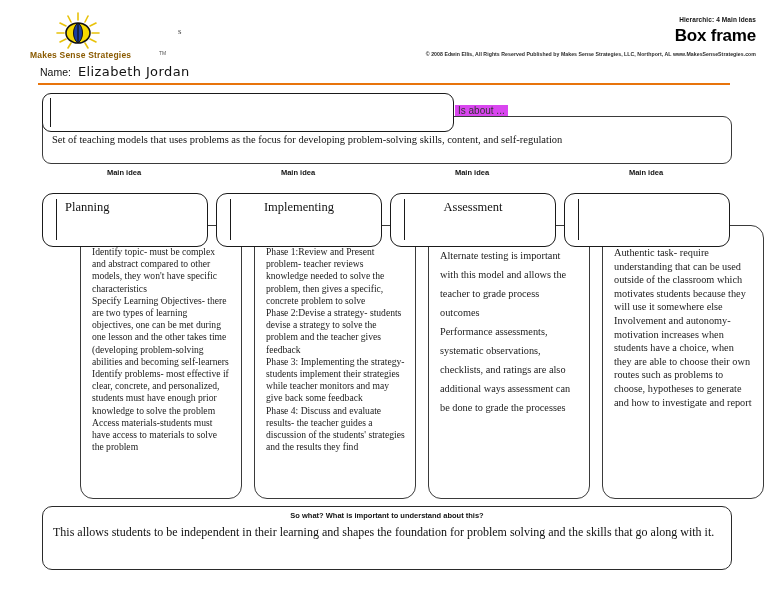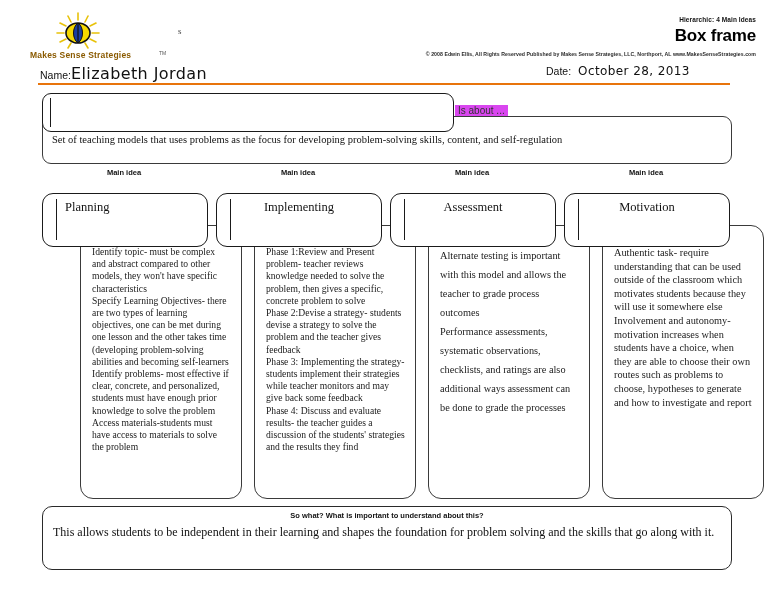--- a/index.html
+++ b/index.html
@@ -110,21 +110,22 @@
     position: absolute;
     left: 40px;
     top: 64px;
     font-family: "Liberation Sans", sans-serif;
     font-size: 10.5px;
     color: #111;
   }
   .name-row .lbl { font-weight: normal; }
   .name-row .val {
     font-family: "DejaVu Sans", sans-serif;
-    font-size: 16px;
+    font-size: 13px;
+    margin-left: 7px;
     letter-spacing: 0.4px;
   }
   .date-row {
     position: absolute;
     left: 546px;
     top: 64px;
     font-family: "Liberation Sans", sans-serif;
     font-size: 10.5px;
     color: #111;
   }
@@ -362,23 +363,20 @@
     </div>
     <div class="logo-s">s</div>
 
     <div class="hierarchic">Hierarchic: 4 Main Ideas</div>
     <div class="boxframe">Box frame</div>
     <div class="copyright">© 2008 Edwin Ellis, All Rights Reserved   Published by Makes Sense Strategies, LLC, Northport, AL   www.MakesSenseStrategies.com</div>
 
     <div class="name-row">
       <span class="lbl">Name:</span><span class="val">Elizabeth Jordan</span>
     </div>
-    <div class="date-row">
-      <span class="lbl">Date:</span><span class="val">October 28, 2013</span>
-    </div>
 
     <div class="orange-rule"></div>
   </div>
 
   <div class="desc-box">
     <div class="desc-text">Set of teaching models that uses problems as the focus for developing problem-solving skills, content, and self-regulation</div>
   </div>
 
   <div class="title-box">
     <div class="title-inner-rule"></div>
@@ -428,21 +426,20 @@
     </div>
 
     <div class="col c3">
       <div class="mainidea-label">Main idea</div>
       <div class="body-box">
         <div class="body-text">Authentic task- require understanding that can be used outside of the classroom which motivates students because they will use it somewhere else
 Involvement and autonomy- motivation increases when students have a choice, when they are able to choose their own routes such as problems to choose, hypotheses to generate and how to investigate and report</div>
       </div>
       <div class="head-box">
         <div class="head-rule"></div>
-        <div class="head-text">Motivation</div>
       </div>
     </div>
 
   </div>
 
   <div class="sowhat-box">
     <div class="sowhat-label">So what? What is important to understand about this?</div>
     <div class="sowhat-text">This allows students to be independent in their learning and shapes the foundation for problem solving and the skills that go along with it.</div>
   </div>
 

